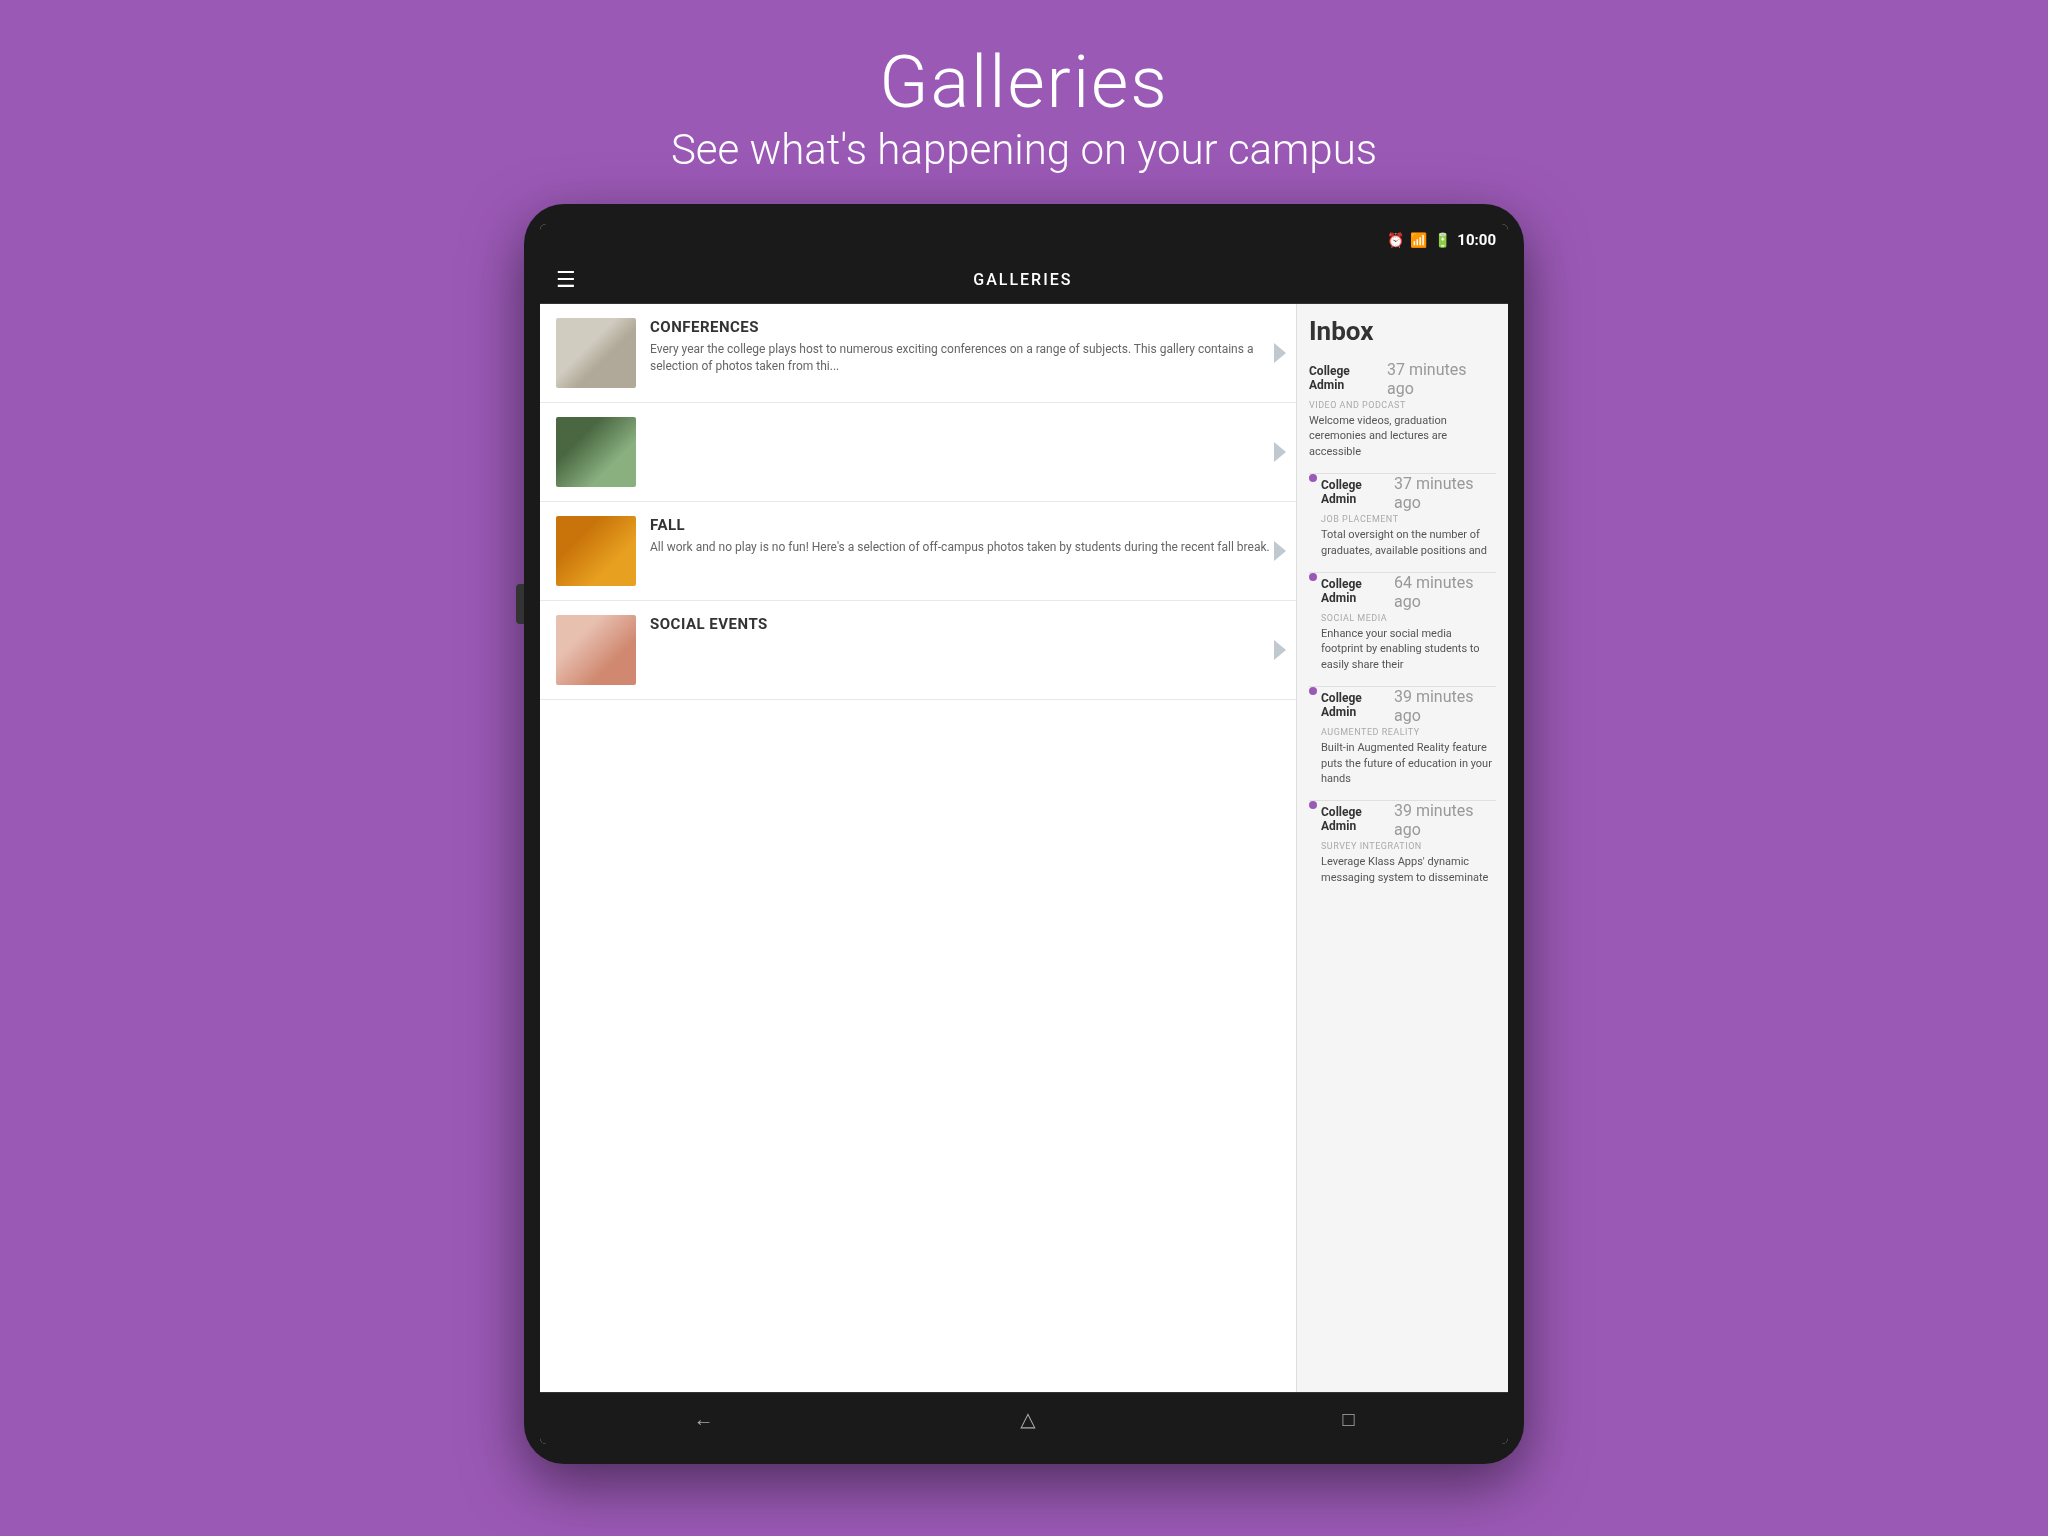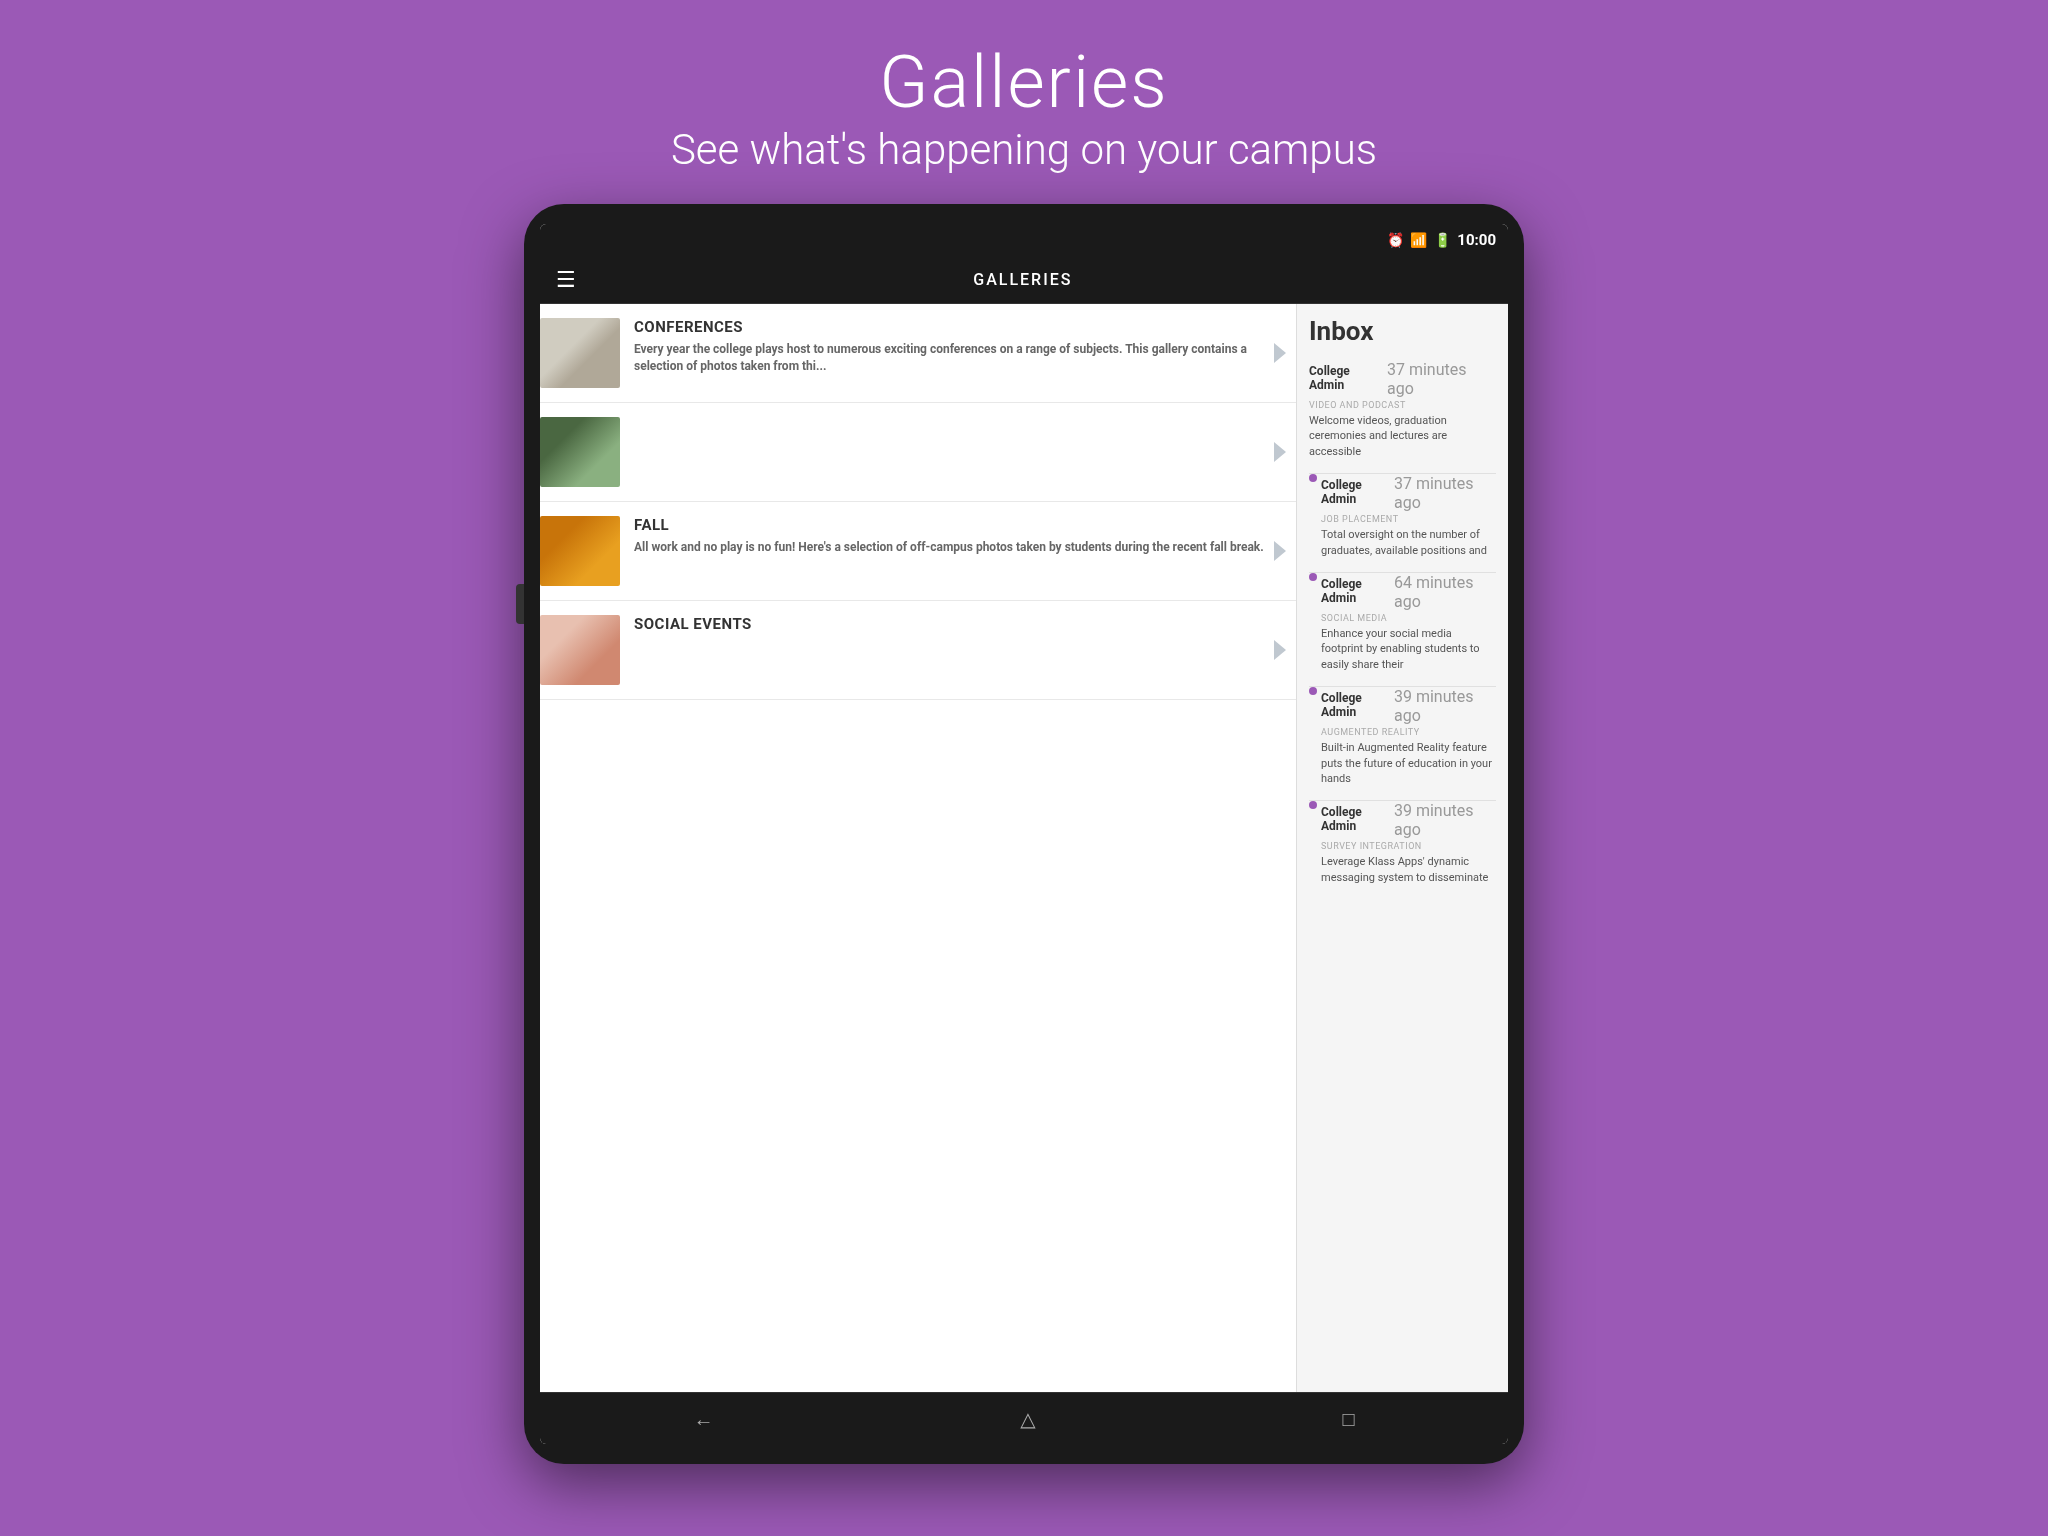--- a/index.html
+++ b/index.html
@@ -123,21 +123,21 @@
     
     .gallery-list {
       flex: 1;
       background: white;
       overflow-y: auto;
     }
 
     .gallery-item {
       display: flex;
       align-items: flex-start;
-      padding: 14px 0;
+      padding: 14px 16px;
       border-bottom: 1px solid #e8e8e8;
       cursor: pointer;
       position: relative;
     }
 
     .gallery-thumb {
       width: 80px;
       height: 70px;
       background: #ccc;
       border-radius: 2px;
@@ -160,21 +160,20 @@
       font-size: 15px;
       font-weight: bold;
       color: #333;
       margin-bottom: 5px;
       letter-spacing: 0.5px;
     }
     .gallery-desc {
       font-size: 12px;
       color: #666;
       line-height: 1.4;
-      font-weight: bold;
     }
 
     
     .gallery-arrow {
       position: absolute;
       right: 10px;
       top: 50%;
       transform: translateY(-50%);
       width: 0;
       height: 0;

